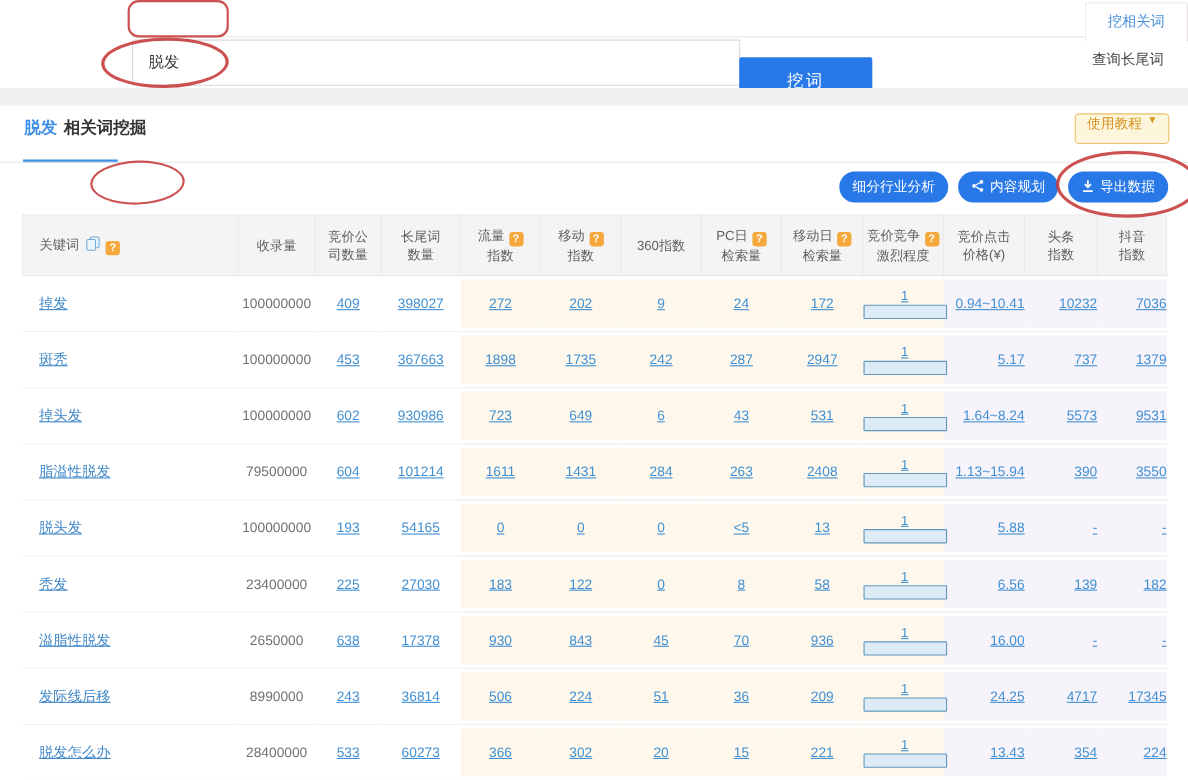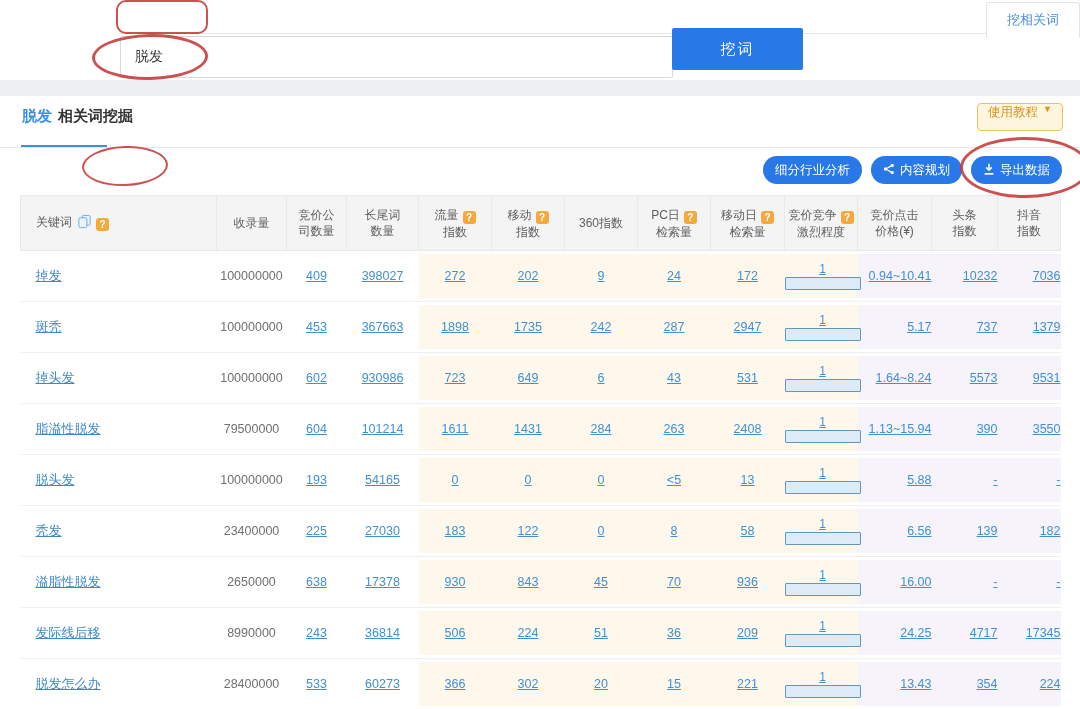--- a/index.html
+++ b/index.html
@@ -11,21 +11,21 @@
   
   .tabs-row { position:absolute; left:120px; top:2px; right:0; height:32px;
     display:flex; align-items:flex-end; border-bottom:1px solid #e7e7e7;flex-direction:column; }
   .tab { font-size:13px; color:#444; padding:8px 22px; cursor:pointer; white-space:nowrap; }
   .tab.active { color:#4a90d9; background:#fff; border:1px solid #e8e3e3;
     border-bottom:1px solid #fff; margin-bottom:-1px; border-radius:3px 3px 0 0; padding:8px 20px; }
   
   .search-input { position:absolute; left:120px; top:36px; width:553px; height:42px;
     border:1px solid #d9d9d9; border-radius:2px; padding:0 14px; font-size:14px; color:#333;
     font-family:inherit; outline:none; }
-  .search-btn { position:absolute; left:672px; top:28px; width:131px; height:42px;
+  .search-btn { position:absolute; left:672px; top:52px; width:121px; height:42px;
     background:#2878e8; color:#fff; font-size:15px; border:none; border-radius:2px;
     cursor:pointer; font-family:inherit; letter-spacing:2px; }
   .gray-band { position:absolute; left:0; top:80px; width:100%; height:16px; background:#eff0f1; }
   
   .panel { position:absolute; left:0; top:96px; right:0; bottom:0; background:#fff; }
   .panel-title { position:absolute; left:22px; top:11px; font-size:15px; font-weight:bold; }
   .panel-title .kw-blue { color:#3a8ee6; margin-right:6px; }
   .title-indicator { position:absolute; left:21px; top:49px; width:86px; height:3px; background:#3a8ee6; }
   .title-border { position:absolute; left:0; top:51px; right:0; height:1px; background:#e8e8e8; }
   .tutorial-btn { position:absolute; right:17px; top:7px; height:28px; padding:0 10px;
@@ -66,20 +66,21 @@
   .ann-tab { left:116px; top:0; width:92px; height:34px; border-radius:10px; border-width:2.5px; }
   .ann-input { left:92px; top:34px; width:116px; height:46px; transform:rotate(-1deg); }
   .ann-count { left:82px; top:146px; width:86px; height:40px; transform:rotate(-2deg); border-width:2.5px; }
   .ann-export { left:960px; top:137px; width:130px; height:61px; }
 </style>
 </head>
 <body>
 
 <div class="tabs-row">
   <div class="tab active">挖相关词</div>
+  <div class="tab">查询长尾词</div>
 </div>
 
 <input class="search-input" value="脱发" style="">
 <button class="search-btn">挖词</button>
 
 <div class="gray-band"></div>
 
 <div class="panel">
   <div class="panel-title">
     <span class="kw-blue">脱发</span><span>相关词挖掘</span>

